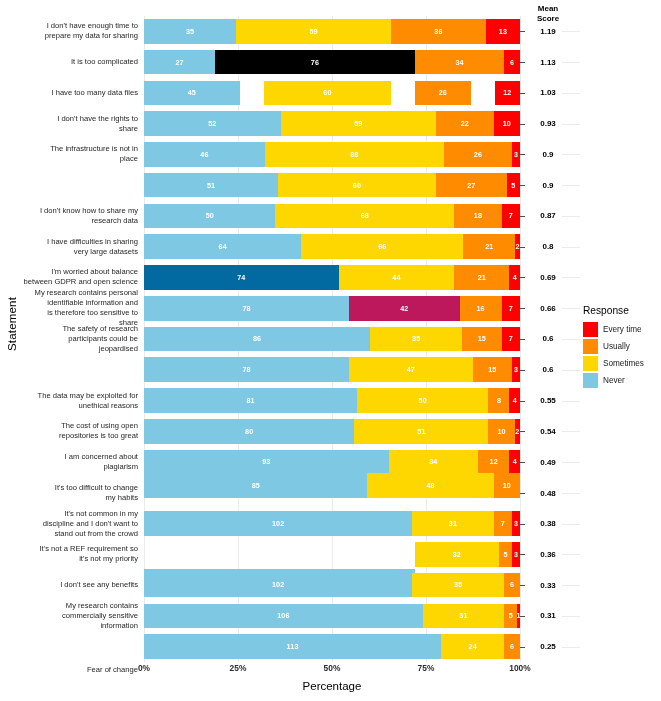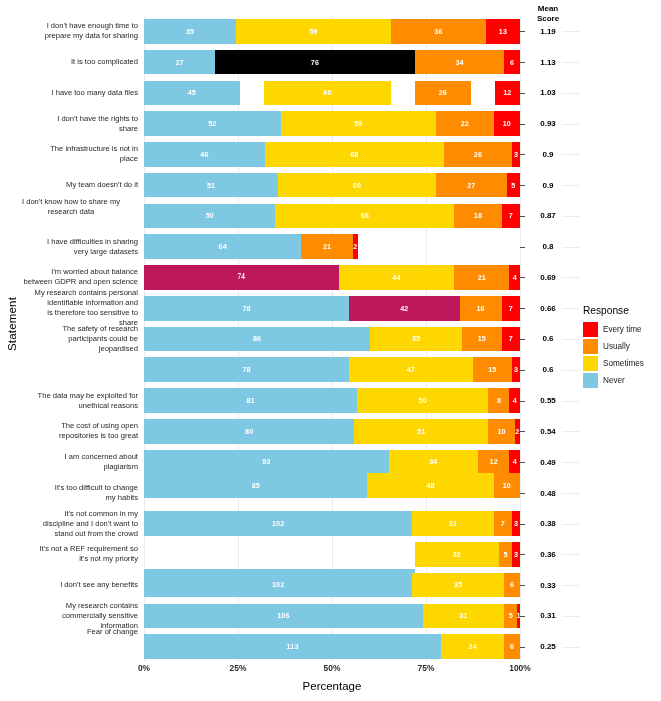--- a/index.html
+++ b/index.html
@@ -211,24 +211,21 @@
         <div>I have too many data files</div>
       </div>
       <div class="stmt" style="top: 92.2857px; height: 30.7619px;">
         <div>I don't have the rights to</div>
         <div>share</div>
       </div>
       <div class="stmt" style="top: 123.048px; height: 30.7619px;">
         <div>The infrastructure is not in</div>
         <div>place</div>
       </div>
-      <div class="stmt" style="top: 153.81px; height: 30.7619px;">
-        <div>My team doesn't do it</div>
-      </div>
-      <div class="stmt" style="top: 176px; height: 30.7619px; align-items: center;">
+      <div class="stmt" style="top: 185px; height: 30.7619px;">
         <div>I don't know how to share my</div>
         <div>research data</div>
       </div>
       <div class="stmt" style="top: 215.333px; height: 30.7619px;">
         <div>I have difficulties in sharing</div>
         <div>very large datasets</div>
       </div>
       <div class="stmt" style="top: 246.095px; height: 30.7619px;">
         <div>I'm worried about balance</div>
         <div>between GDPR and open science</div>
@@ -270,21 +267,21 @@
         <div>it's not my priority</div>
       </div>
       <div class="stmt" style="top: 553.714px; height: 30.7619px;">
         <div>I don't see any benefits</div>
       </div>
       <div class="stmt" style="top: 584.476px; height: 30.7619px;">
         <div>My research contains</div>
         <div>commercially sensitive</div>
         <div>information</div>
       </div>
-      <div class="stmt" style="top: 601px; height: 30.7619px;">
+      <div class="stmt" style="top: 639px; height: 30.7619px;">
         <div>Fear of change</div>
       </div>
     </div>
 
   <div id="plot">
     <div id="gridlayer">
         <div class="gridline" style="left: 0px;"></div>
         <div class="gridline" style="left: 94px;"></div>
         <div class="gridline" style="left: 188px;"></div>
         <div class="gridline" style="left: 282px;"></div>
@@ -385,29 +382,32 @@
           <span>18</span>
         </div>
         <div class="seg" style="width: 4.8951%; background: rgb(255, 0, 0);">
           <span>7</span>
         </div>
       </div>
       <div class="row" style="top: 218.41px; height: 24.6095px;">
         <div class="seg" style="width: 41.8301%; background: rgb(126, 200, 227);">
           <span>64</span>
         </div>
+        <div class="seg" style="width: 43.1373%; background: rgb(255, 215, 0);">
+          <span>66</span>
+        </div>
         <div class="seg" style="width: 13.7255%; background: rgb(255, 140, 0);">
           <span>21</span>
         </div>
         <div class="seg" style="width: 1.30719%; background: rgb(255, 0, 0);">
           <span>2</span>
         </div>
       </div>
       <div class="row" style="top: 249.171px; height: 24.6095px;">
-        <div class="seg" style="width: 51.7483%; background: #be185d; font-family: Liberation Serif, serif;">
+        <div class="seg" style="width: 51.7483%; background: #0369a1;">
           <span>74</span>
         </div>
         <div class="seg" style="width: 30.7692%; background: rgb(255, 215, 0);">
           <span>44</span>
         </div>
         <div class="seg" style="width: 14.6853%; background: rgb(255, 140, 0);">
           <span>21</span>
         </div>
         <div class="seg" style="width: 2.7972%; background: rgb(255, 0, 0);">
           <span>4</span>

